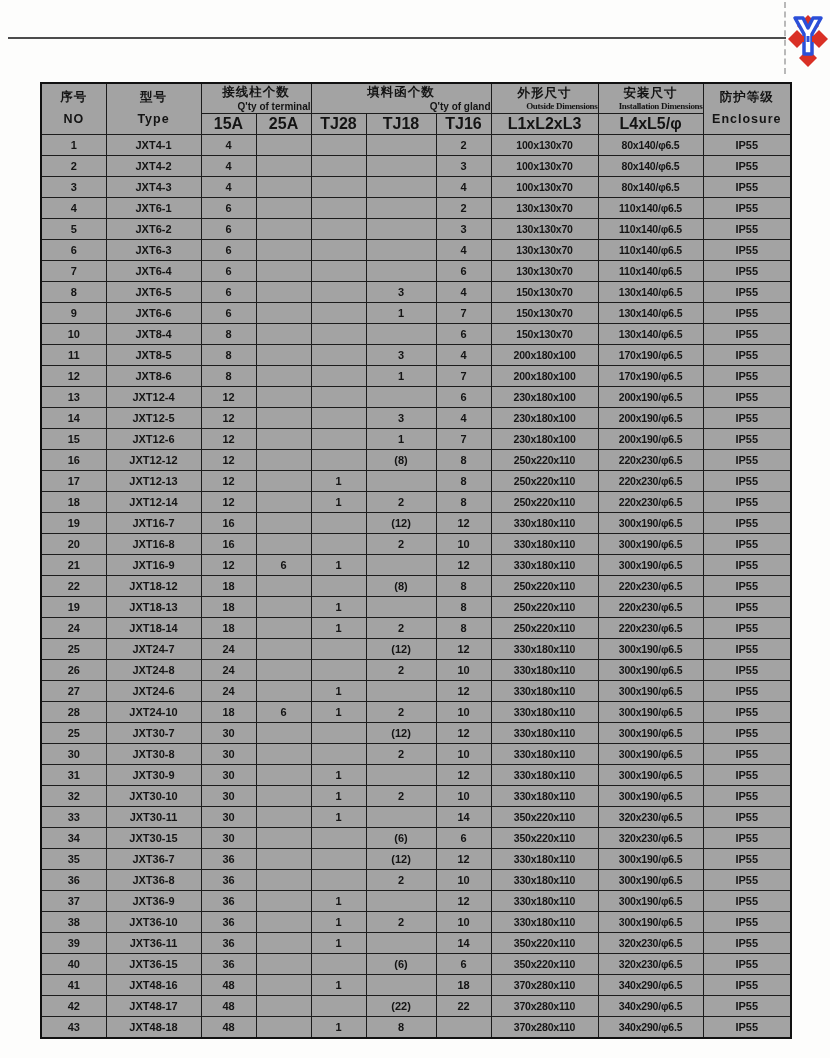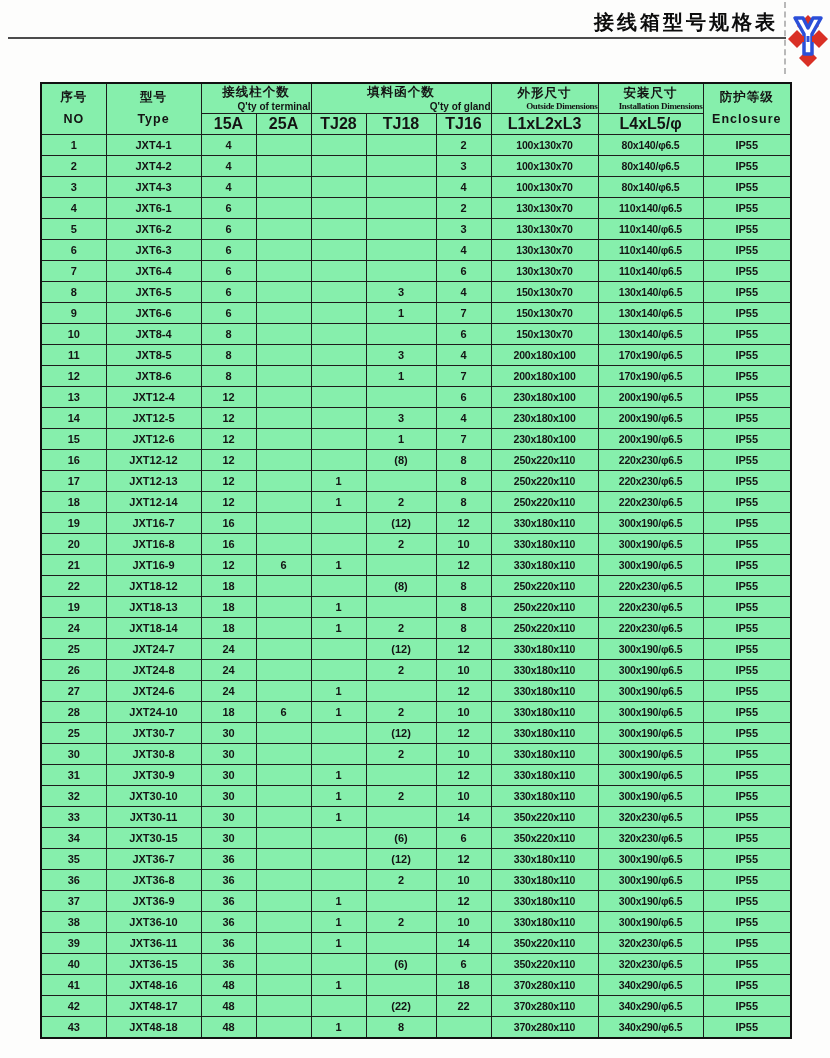--- a/index.html
+++ b/index.html
@@ -29,21 +29,21 @@
   .logo-divider {
     position:absolute; top:2px; right:44px; height:72px; width:0;
     border-left:2px dashed #b9b9b9;
   }
   .brand-logo { position:absolute; top:6px; right:2px; width:40px; height:66px; }
 
   .spec-table {
     position:absolute; left:40px; top:82px;
     width:750px; height:824px;
     border-collapse:collapse; table-layout:fixed;
-    background:#86efac;
+    background:#a3a3a3;
   }
   .spec-table th, .spec-table td {
     border:1px solid #1c1c1c;
     text-align:center; vertical-align:middle;
     font-weight:bold; color:#141414;
     overflow:hidden; white-space:nowrap;
   }
   .spec-table { border:2px solid #111; }
   .spec-table thead th { padding:1px 0; }
   .hdr-cn { font-size:12.5px; letter-spacing:1px; display:block; line-height:1.25; }
@@ -52,21 +52,20 @@
   .hdr-gap { display:block; height:6px; }
   .sub-hdr { font-size:16px; }
   .spec-table td { font-size:11px; height:21px; padding:0 1px; }
   td.c-type { font-size:11px; }
   td.c-dim  { font-size:10.5px; letter-spacing:-0.2px; }
 </style>
 </head>
 <body>
 
 <div class="page-header">
-  <div class="title-cn">接线箱型号规格表</div>
   <div class="header-rule"></div>
   <div class="logo-divider"></div>
   <svg class="brand-logo" viewBox="0 0 40 66">
 
     <polygon points="9,20 20,9 31,20 20,31" fill="#d93025"></polygon>
     <polygon points="0,33 9,24 18,33 9,42" fill="#d93025"></polygon>
     <polygon points="22,33 31,24 40,33 31,42" fill="#d93025"></polygon>
     <polygon points="11,52 20,43 29,52 20,61" fill="#d93025"></polygon>
     <path d="M7 12 L15 12 L20 22 L25 12 L33 12 L24 28 L24 48 L16 48 L16 28 Z" fill="#ffffff" stroke="#2b4fd8" stroke-width="3.5" stroke-linejoin="round"></path>
     <rect x="13" y="30" width="3" height="6" fill="#d93025"></rect>

